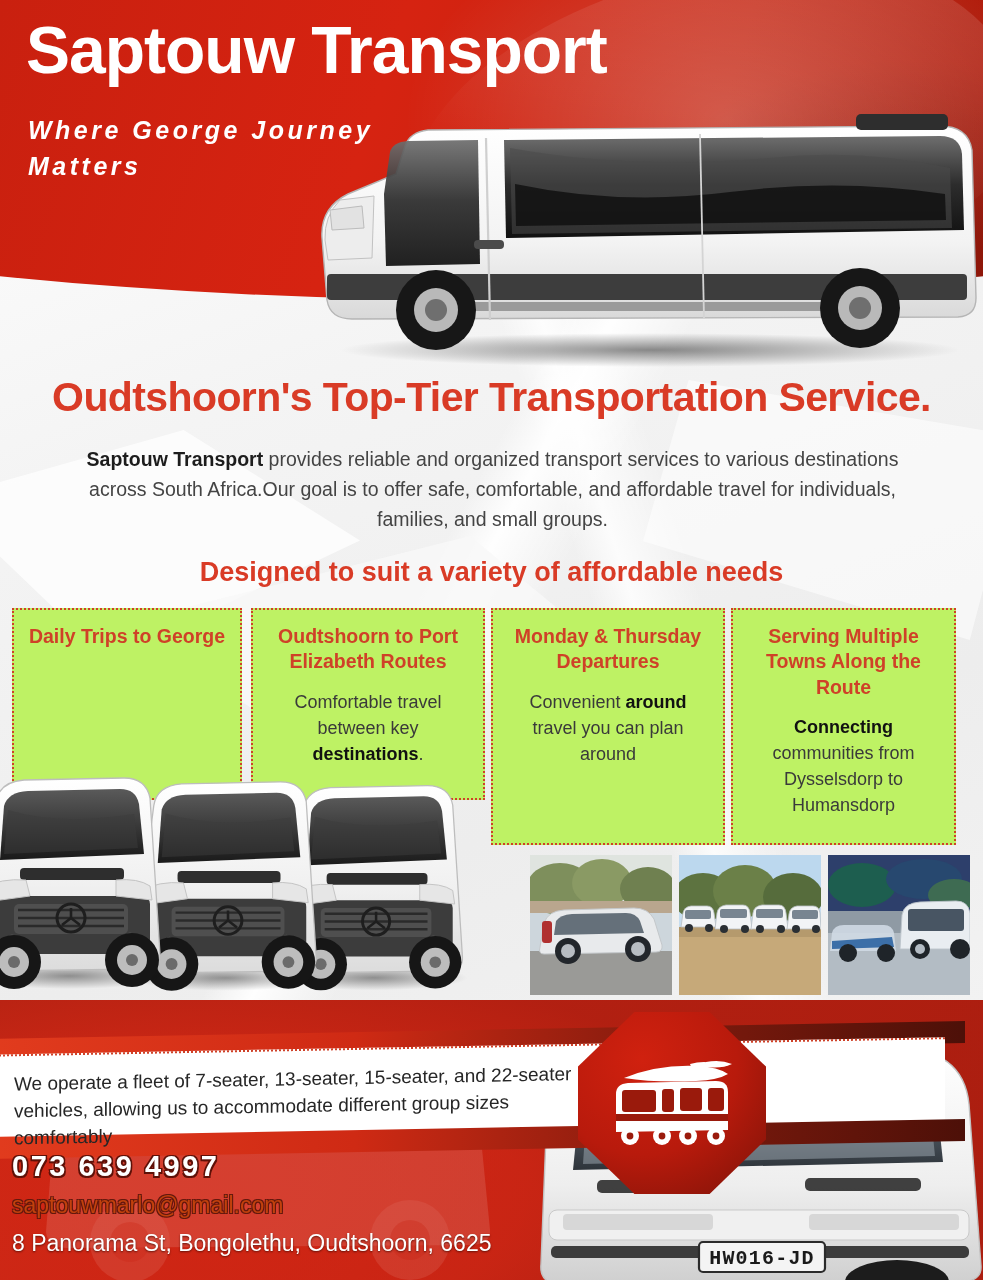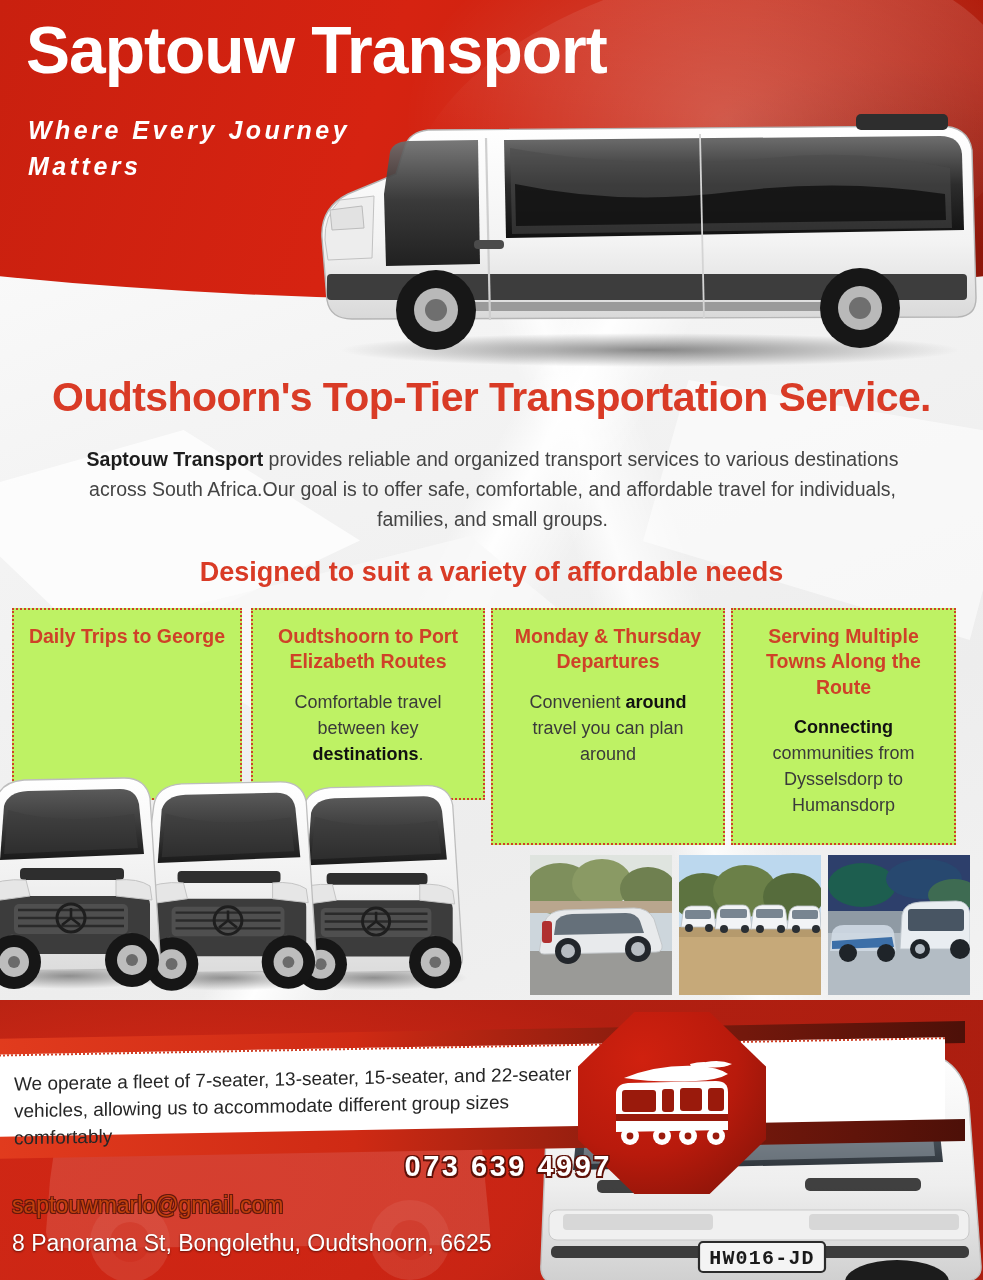--- a/index.html
+++ b/index.html
@@ -247,21 +247,20 @@
   
   .contact { position: absolute; left: 12px; top: 1150px; width: 600px; }
   .contact-phone {
     margin: 0 0 9px;
     color: #ffffff;
     font-size: 29px;
     font-weight: bold;
     letter-spacing: 2.5px;
     text-shadow: -1.5px -1.5px 0 #5e1108, 1.5px -1.5px 0 #5e1108,
                  -1.5px 1.5px 0 #5e1108, 1.5px 1.5px 0 #5e1108;
-    text-align: right;
   }
   .contact-email {
     margin: 0 0 11px;
     color: #c2410c;
     font-size: 23px;
     text-shadow: -1px -1px 0 #63180d, 1px -1px 0 #63180d,
                  -1px 1px 0 #63180d, 1px 1px 0 #63180d;
   }
   .contact-address {
     margin: 0;
@@ -278,21 +277,21 @@
   <div class="bg-wash"></div>
   <div class="bg-poly a"></div>
   <div class="bg-poly b"></div>
   <div class="bg-poly c"></div>
 
   <div class="header">
     <div class="header-swoosh"></div>
   </div>
 
   <h1 class="brand-title">Saptouw Transport</h1>
-  <p class="brand-tagline">Where Every Journey Matters</p>
+  <p class="brand-tagline">Where George Journey Matters</p>
 
   <div class="hero-van">
     <svg viewBox="0 0 690 280" xmlns="http://www.w3.org/2000/svg">
       <defs>
         <linearGradient id="bodyG" x1="0" y1="0" x2="0" y2="1">
           <stop offset="0%" stop-color="#ffffff"></stop>
           <stop offset="60%" stop-color="#f3f3f3"></stop>
           <stop offset="100%" stop-color="#d9d9d9"></stop>
         </linearGradient>
         <linearGradient id="glassG" x1="0" y1="0" x2="0" y2="1">

